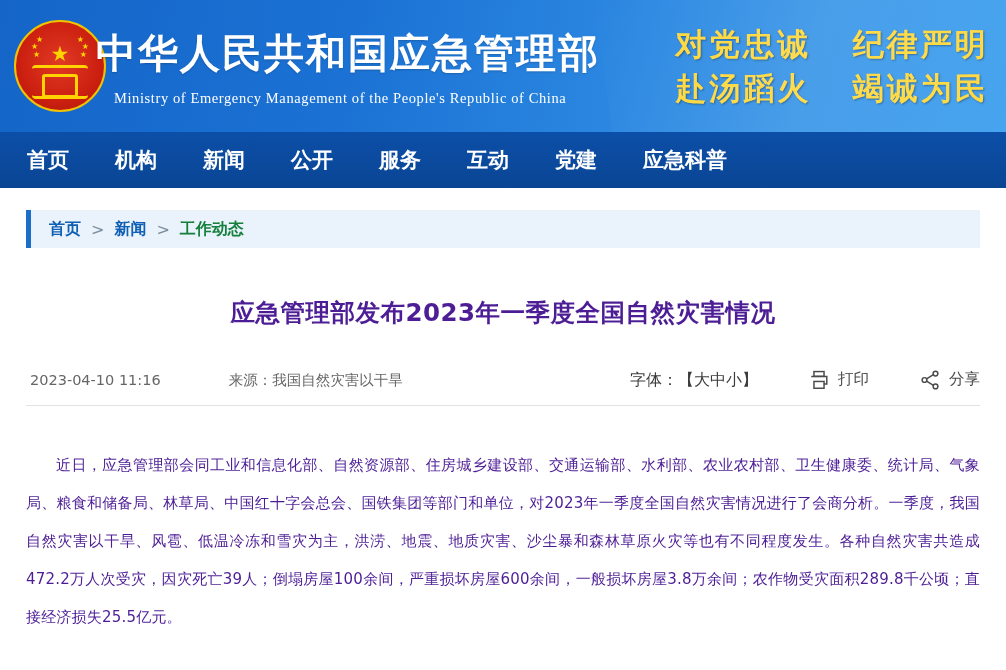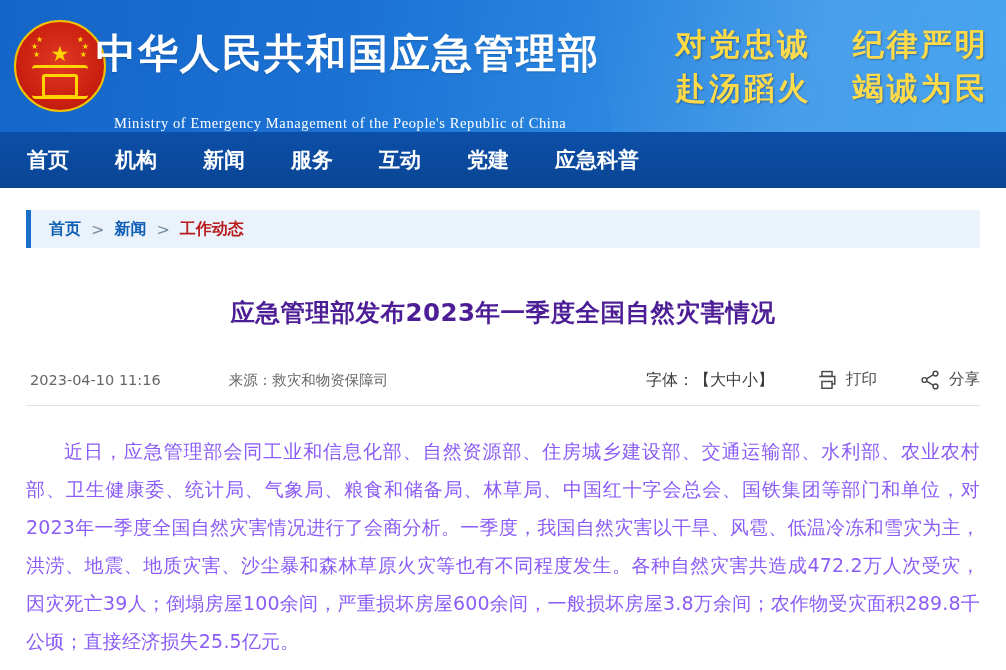--- a/index.html
+++ b/index.html
@@ -105,21 +105,20 @@
     text-shadow: 0 1px 2px rgba(0,0,0,0.18);
   }
   .title-en {
     position: absolute;
     left: 114px;
     top: 90px;
     font-size: 14.5px;
     color: #ffffff;
     font-family: "Liberation Serif", serif;
     letter-spacing: 0.6px;
-    margin-top: 25px;
   }
   .slogan {
     position: absolute;
     right: 14px;
     top: 22px;
     width: 320px;
     text-align: center;
   }
   .slogan-line {
     font-size: 31px;
@@ -166,21 +165,21 @@
     background: #eaf2fb;
     border-left: 5px solid #1b6fc9;
     display: flex;
     align-items: center;
     padding-left: 18px;
     font-size: 16px;
     font-weight: bold;
     font-family: "DejaVu Sans", "Liberation Sans", sans-serif;
   }
   .crumb { color: #0f5fb5; cursor: pointer; }
-  .crumb.current { color: #b91c1c; }
+  .crumb.current { color: #15803d; }
   .crumb-sep { color: #7a8da0; margin: 0 10px; font-weight: normal; }
 
   .article-title {
     margin-top: 48px;
     text-align: center;
     font-size: 24.5px;
     font-weight: bold;
     color: #4c1d95;
     font-family: "DejaVu Sans", "Liberation Sans", sans-serif;
     letter-spacing: 0.5px;
@@ -194,21 +193,21 @@
     font-size: 14.5px;
     color: #666666;
     font-family: "DejaVu Sans", "Liberation Sans", sans-serif;
   }
   .meta-date { margin-left: 4px; }
   .meta-source { margin-left: 68px; }
   .meta-right {
     margin-left: auto;
     display: flex;
     align-items: center;
-    gap: 0;
+    gap: 8px;
   }
   .fontsize-group {
     display: flex;
     align-items: center;
     font-size: 16px;
     color: #3c3c3c;
     font-family: "DejaVu Sans", "Liberation Sans", sans-serif;
   }
   .fontsize-label { color: #3c3c3c; }
   .fontsize-opts { color: #3c3c3c; cursor: pointer; }
@@ -222,24 +221,24 @@
   }
   .tool svg { display: block; }
 
   .divider {
     margin-top: 8px;
     height: 1px;
     background: #e2e2e2;
   }
 
   .article-body {
-    margin-top: 26px;
-    font-size: 19px;
+    margin-top: 40px;
+    font-size: 15px;
     line-height: 38px;
-    color: #8b5cf6;
+    color: #4c1d95;
     text-align: justify;
     font-family: "DejaVu Sans", "Liberation Sans", sans-serif;
     text-indent: 2em;
     letter-spacing: 0.2px;
   }
 </style>
 </head>
 <body>
 
 <div class="header">
@@ -270,41 +269,42 @@
       <span class="slogan-gap"></span>
       <span>竭诚为民</span>
     </div>
   </div>
 </div>
 
 <div class="nav">
   <div class="nav-item">首页</div>
   <div class="nav-item">机构</div>
   <div class="nav-item">新闻</div>
+  <div class="nav-item">公开</div>
   <div class="nav-item">服务</div>
   <div class="nav-item">互动</div>
   <div class="nav-item">党建</div>
   <div class="nav-item">应急科普</div>
 </div>
 
 <div class="page">
 
   <div class="breadcrumb">
     <span class="crumb">首页</span>
     <span class="crumb-sep">&gt;</span>
     <span class="crumb">新闻</span>
     <span class="crumb-sep">&gt;</span>
     <span class="crumb current">工作动态</span>
   </div>
 
   <h1 class="article-title">应急管理部发布2023年一季度全国自然灾害情况</h1>
 
   <div class="meta-bar">
     <span class="meta-date">2023-04-10 11:16</span>
-    <span class="meta-source">来源：救灾和物资保障司</span>
+    <span class="meta-source">来源：我国自然灾害以干旱</span>
 
     <div class="meta-right">
       <div class="fontsize-group">
         <span class="fontsize-label">字体：</span>
         <span class="fontsize-opts">【大中小】</span>
       </div>
 
       <div class="tool">
         <span>
           <svg width="22" height="22" viewBox="0 0 24 24" fill="none" stroke="#4a4a4a" stroke-width="1.6">

